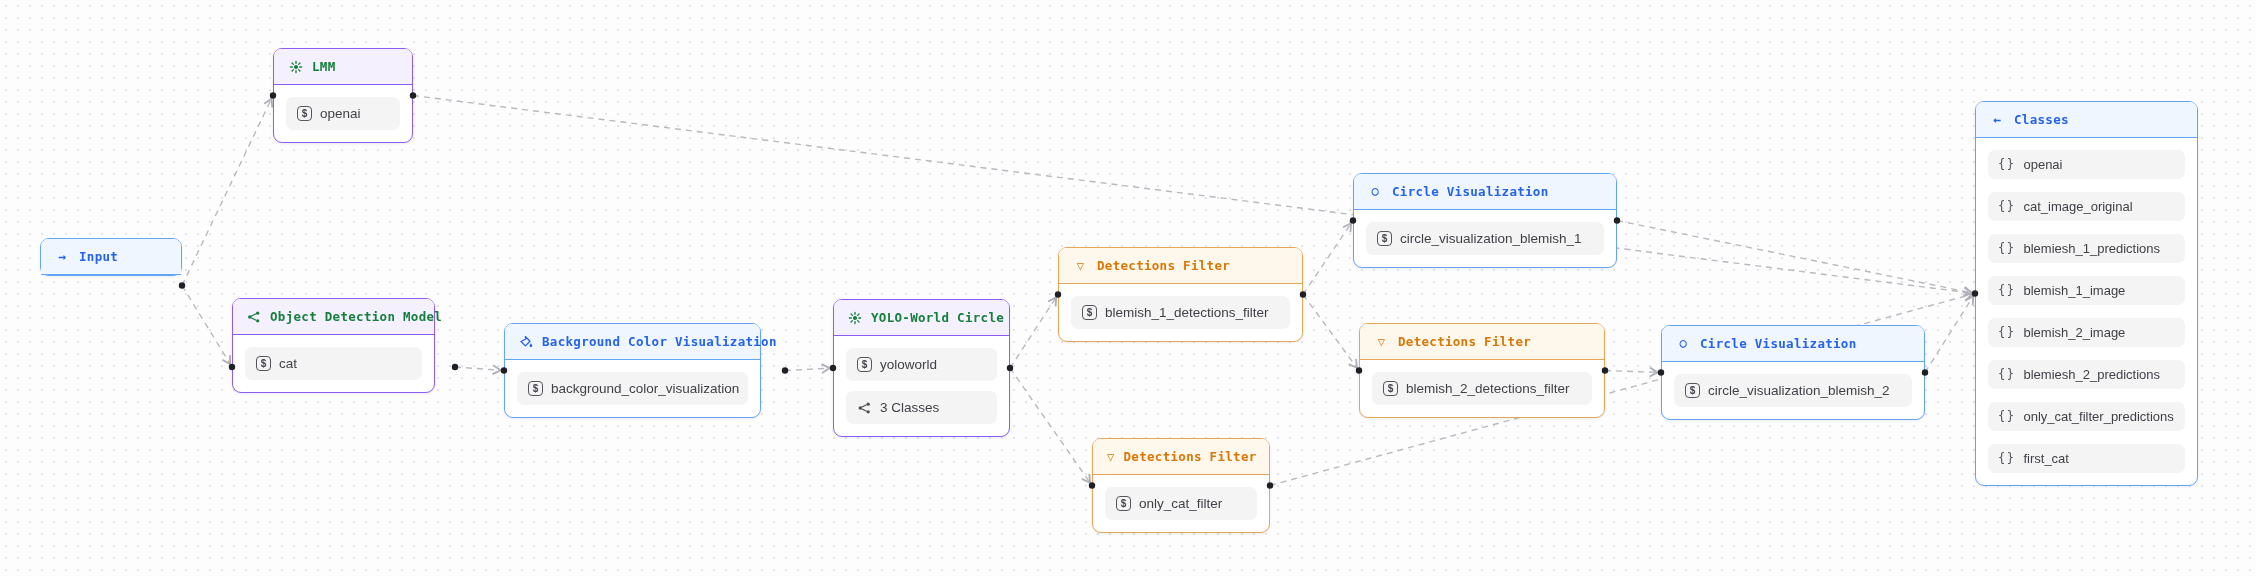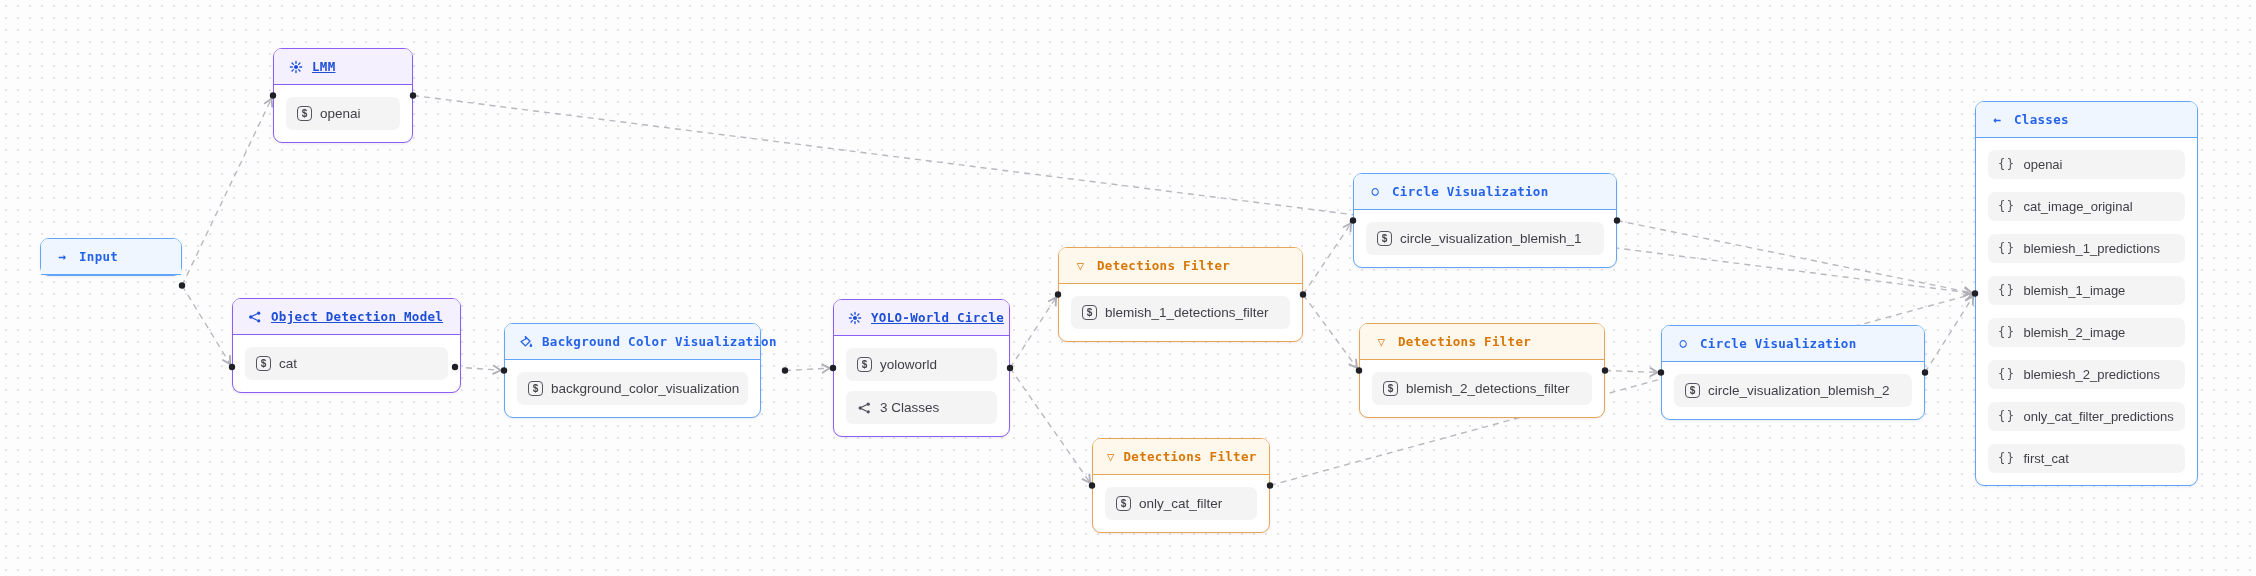--- a/index.html
+++ b/index.html
@@ -29,21 +29,21 @@
   .node-body{display:flex;flex-direction:column;gap:10px;padding:12px;}
   .item{
     display:flex;align-items:center;gap:8px;
     background:#f4f4f5;border-radius:7px;padding:8px 11px;
     font-size:13.5px;color:#3f3f46;white-space:nowrap;line-height:17px;
   }
   .node--response .node-body{gap:13px;}
   .node--response .item{padding:6px 10px;font-size:13px;}
   
   .t-purple{border-color:#8b5cf6;}
-  .t-purple .node-header{background:#f5f0fe;border-color:#8b5cf6;color:#1d4ed8;text-decoration:underline;}
+  .t-purple .node-header{background:#f5f0fe;border-color:#8b5cf6;color:#15803d;}
   .t-blue{border-color:#60a5fa;}
   .t-blue .node-header{background:#eff6ff;border-color:#60a5fa;color:#2563eb;}
   .t-orange{border-color:#e9a556;}
   .t-orange .node-header{background:#fdf7ec;border-color:#e9a556;color:#d97706;}
   
   .hicon{display:inline-flex;align-items:center;justify-content:center;width:15px;height:15px;font-size:13px;line-height:1;}
   .hicon svg{width:14px;height:14px;}
   .iicon{display:inline-flex;align-items:center;justify-content:center;color:#50505a;flex:none;}
   .iicon svg{width:15px;height:14px;}
   .dollar-box{
@@ -98,21 +98,21 @@
       </div>
       <div class="node-body">
         <div class="item">
           <span class="iicon">
             <span class="dollar-box">$</span>
           </span>
           <span>openai</span>
         </div>
       </div>
     </div>
-    <div class="node t-purple" style="left: 232px; top: 298px; width: 229px;">
+    <div class="node t-purple" style="left: 232px; top: 298px; width: 203px;">
       <div class="node-header">
         <span class="hicon">
           <svg viewBox="0 0 16 16">
             <path d="M4.6 7.2L10.4 4.3M4.6 8.8L10.4 11.7" stroke="currentColor" stroke-width="1.4" fill="none"></path>
             <circle cx="3.2" cy="8" r="2" fill="currentColor"></circle>
             <circle cx="12.2" cy="3.6" r="1.9" fill="currentColor"></circle>
             <circle cx="12.2" cy="12.4" r="1.9" fill="currentColor"></circle>
           </svg>
         </span>
         <span>Object Detection Model</span>

